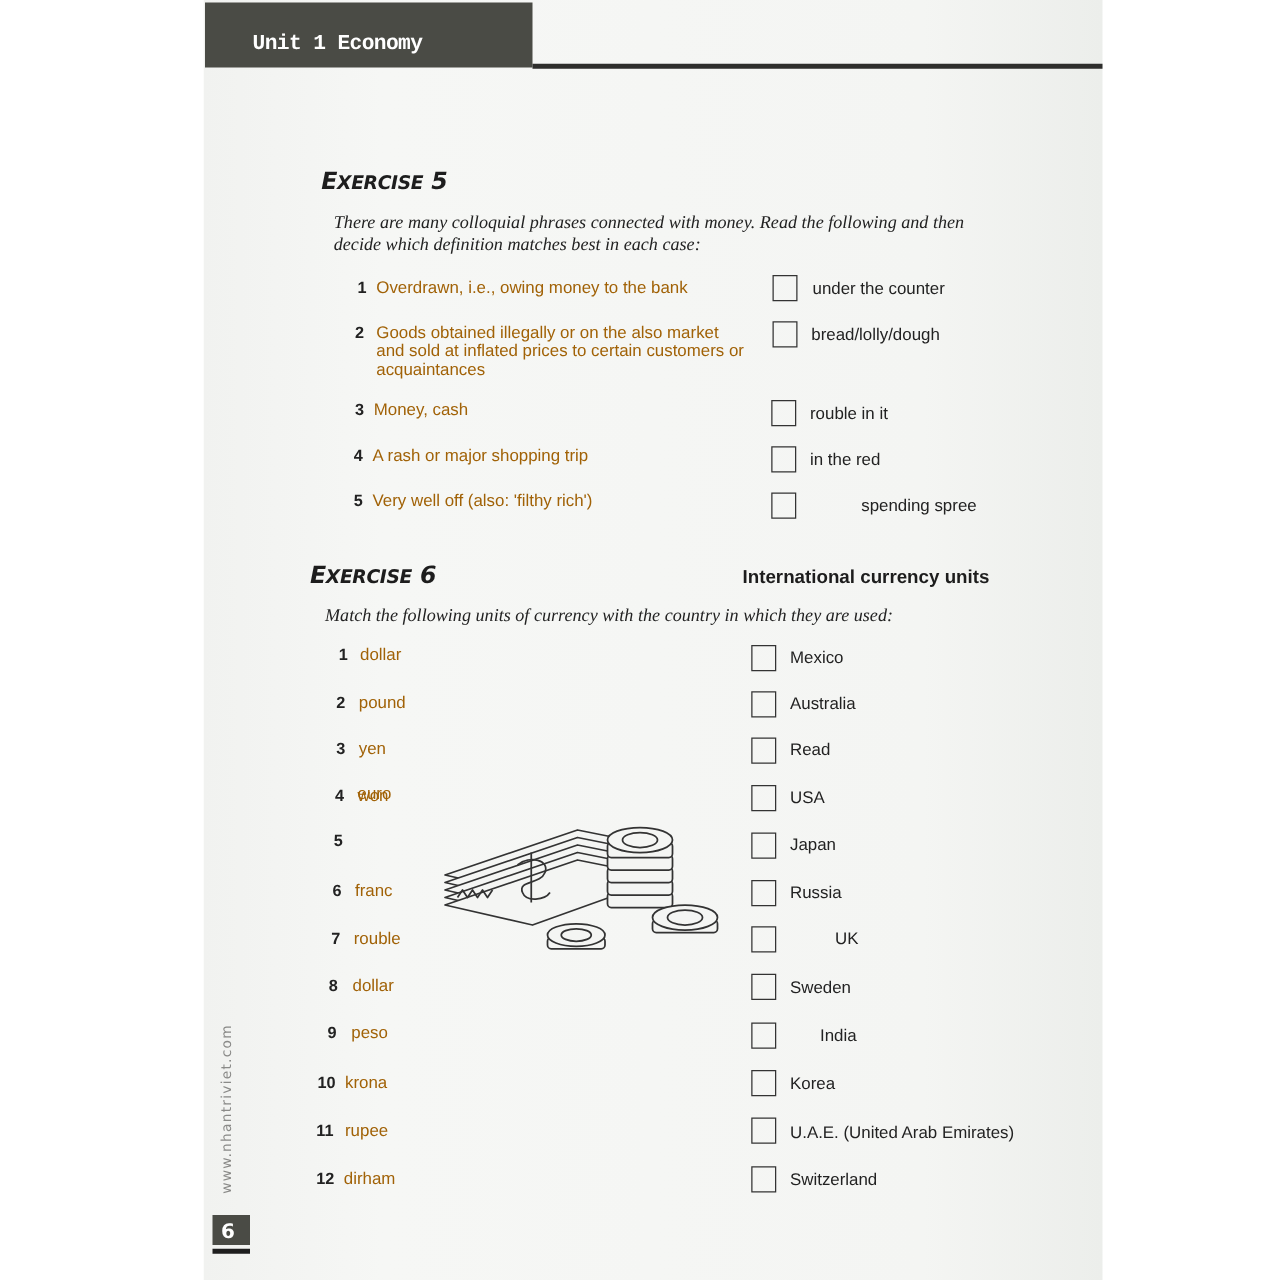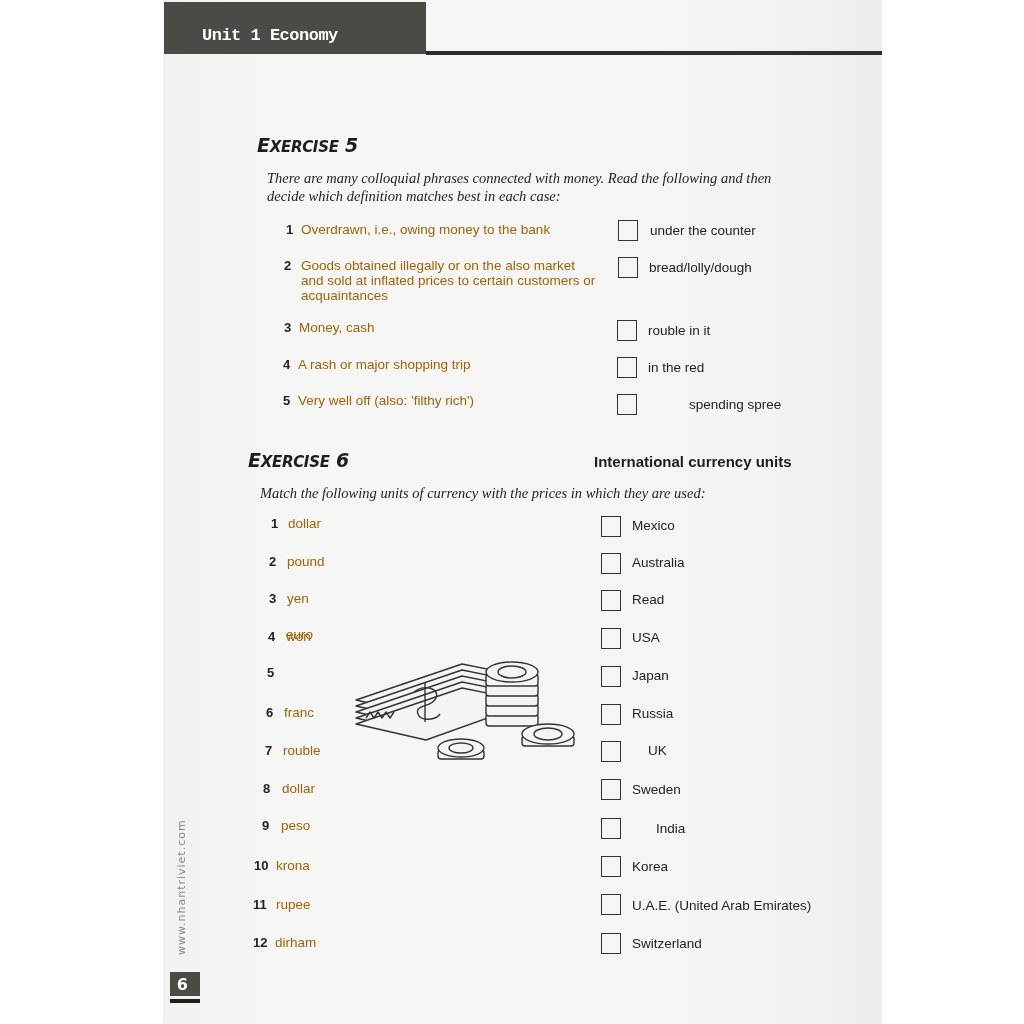--- a/index.html
+++ b/index.html
@@ -55,21 +55,21 @@
 <div class="opt" style="left:648px; top:323px;">rouble in it</div>
 <div class="box" style="left:617px; top:357px;"></div>
 <div class="opt" style="left:648px; top:360px;">in the red</div>
 <div class="box" style="left:617px; top:394px;"></div>
 <div class="opt" style="left:648px; top:397px;margin-left:41px;">spending spree</div>
 
 <div class="ex-title" style="left:248px; top:449px;">
   <span>E</span><span class="sc">XERCISE</span> <span>6</span>
 </div>
 <div class="subhead">International currency units</div>
-<div class="instr" style="left:260px; top:484px; width:560px;">Match the following units of currency with the prices in which they are used:</div>
+<div class="instr" style="left:260px; top:484px; width:560px;">Match the following units of currency with the country in which they are used:</div>
 
 <div class="num" style="left:271px; top:516px;">1</div>
 <div class="txt" style="left:288px; top:516px;">dollar</div>
 <div class="num" style="left:269px; top:554px;">2</div>
 <div class="txt" style="left:287px; top:554px;">pound</div>
 <div class="num" style="left:269px; top:591px;">3</div>
 <div class="txt" style="left:287px; top:591px;">yen</div>
 <div class="num" style="left:268px; top:629px;">4</div>
 <div class="txt" style="left:286px; top:629px;">won</div>
 <div class="num" style="left:267px; top:665px;">5</div>
@@ -95,21 +95,21 @@
 <div class="opt" style="left:632px; top:555px;">Australia</div>
 <div class="box" style="left:601px; top:590px;"></div>
 <div class="opt" style="left:632px; top:592px;">Read</div>
 <div class="box" style="left:601px; top:628px;"></div>
 <div class="opt" style="left:632px; top:630px;">USA</div>
 <div class="box" style="left:601px; top:666px;"></div>
 <div class="opt" style="left:632px; top:668px;">Japan</div>
 <div class="box" style="left:601px; top:704px;"></div>
 <div class="opt" style="left:632px; top:706px;">Russia</div>
 <div class="box" style="left:601px; top:741px;"></div>
-<div class="opt" style="left:648px; top:743px;">UK</div>
+<div class="opt" style="left:668px; top:743px;">UK</div>
 <div class="box" style="left:601px; top:779px;"></div>
 <div class="opt" style="left:632px; top:782px;">Sweden</div>
 <div class="box" style="left:601px; top:818px;"></div>
 <div class="opt" style="left:656px; top:821px;">India</div>
 <div class="box" style="left:601px; top:856px;"></div>
 <div class="opt" style="left:632px; top:859px;">Korea</div>
 <div class="box" style="left:601px; top:894px;"></div>
 <div class="opt" style="left:632px; top:898px;">U.A.E. (United Arab Emirates)</div>
 <div class="box" style="left:601px; top:933px;"></div>
 <div class="opt" style="left:632px; top:936px;">Switzerland</div>

